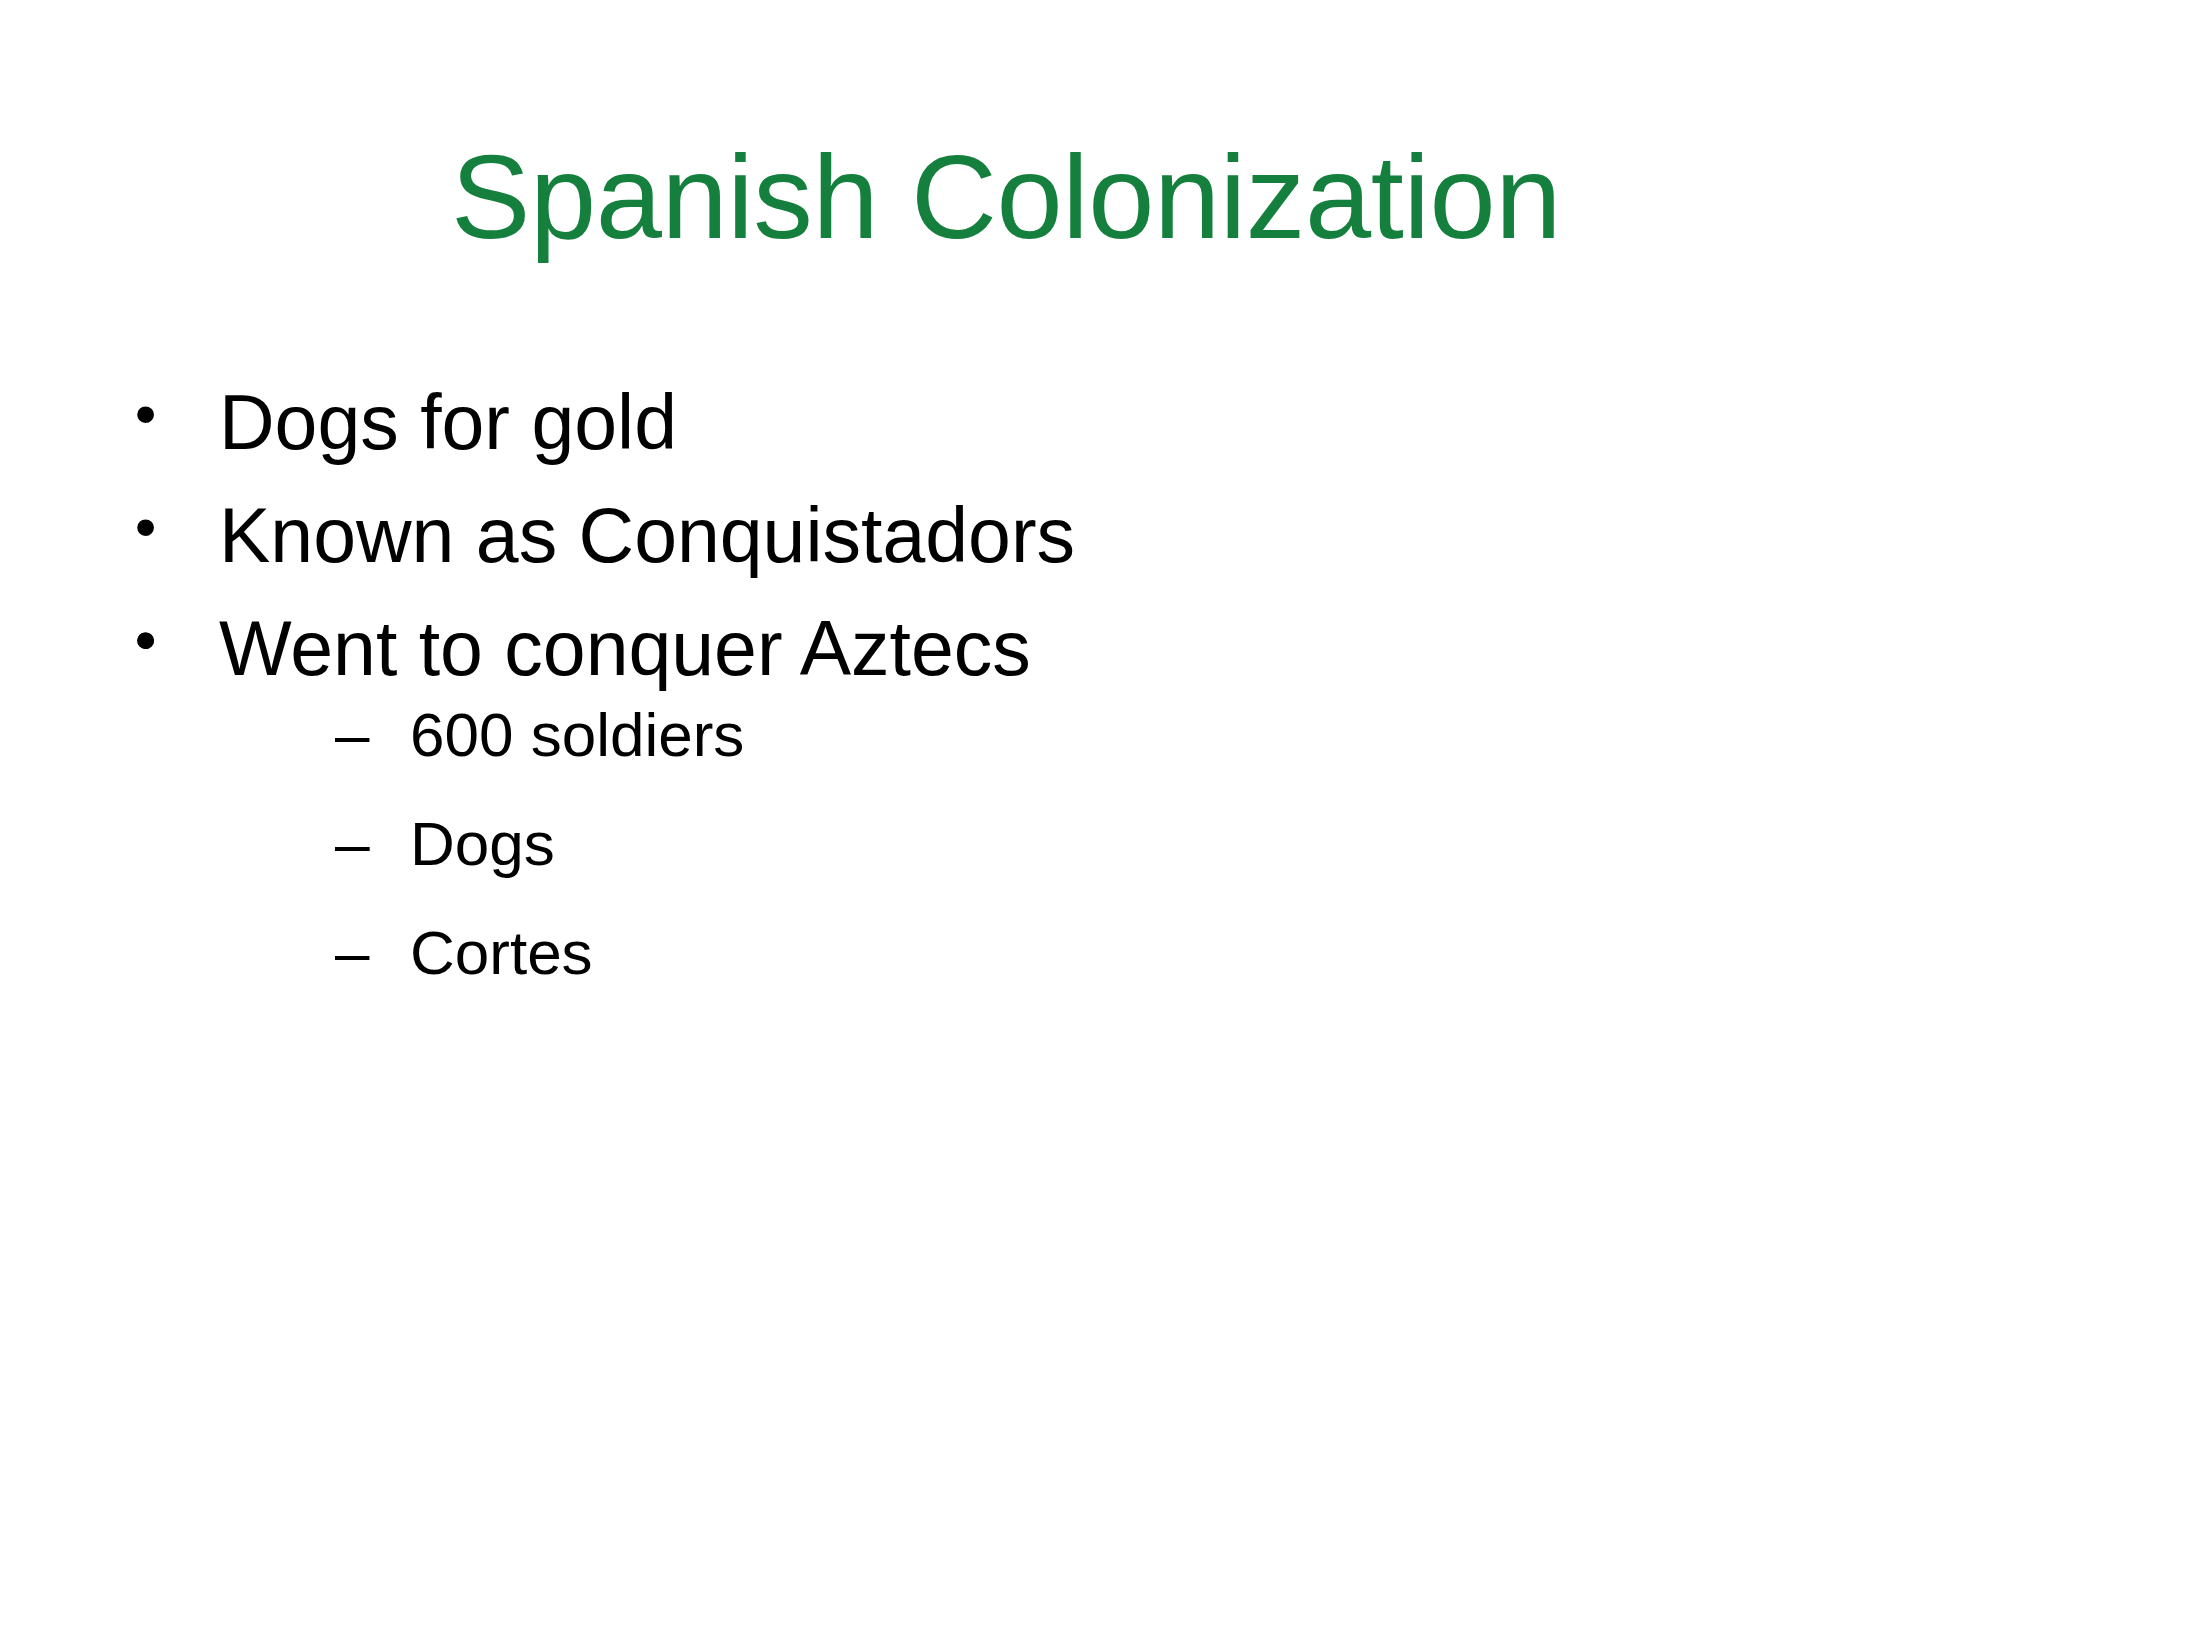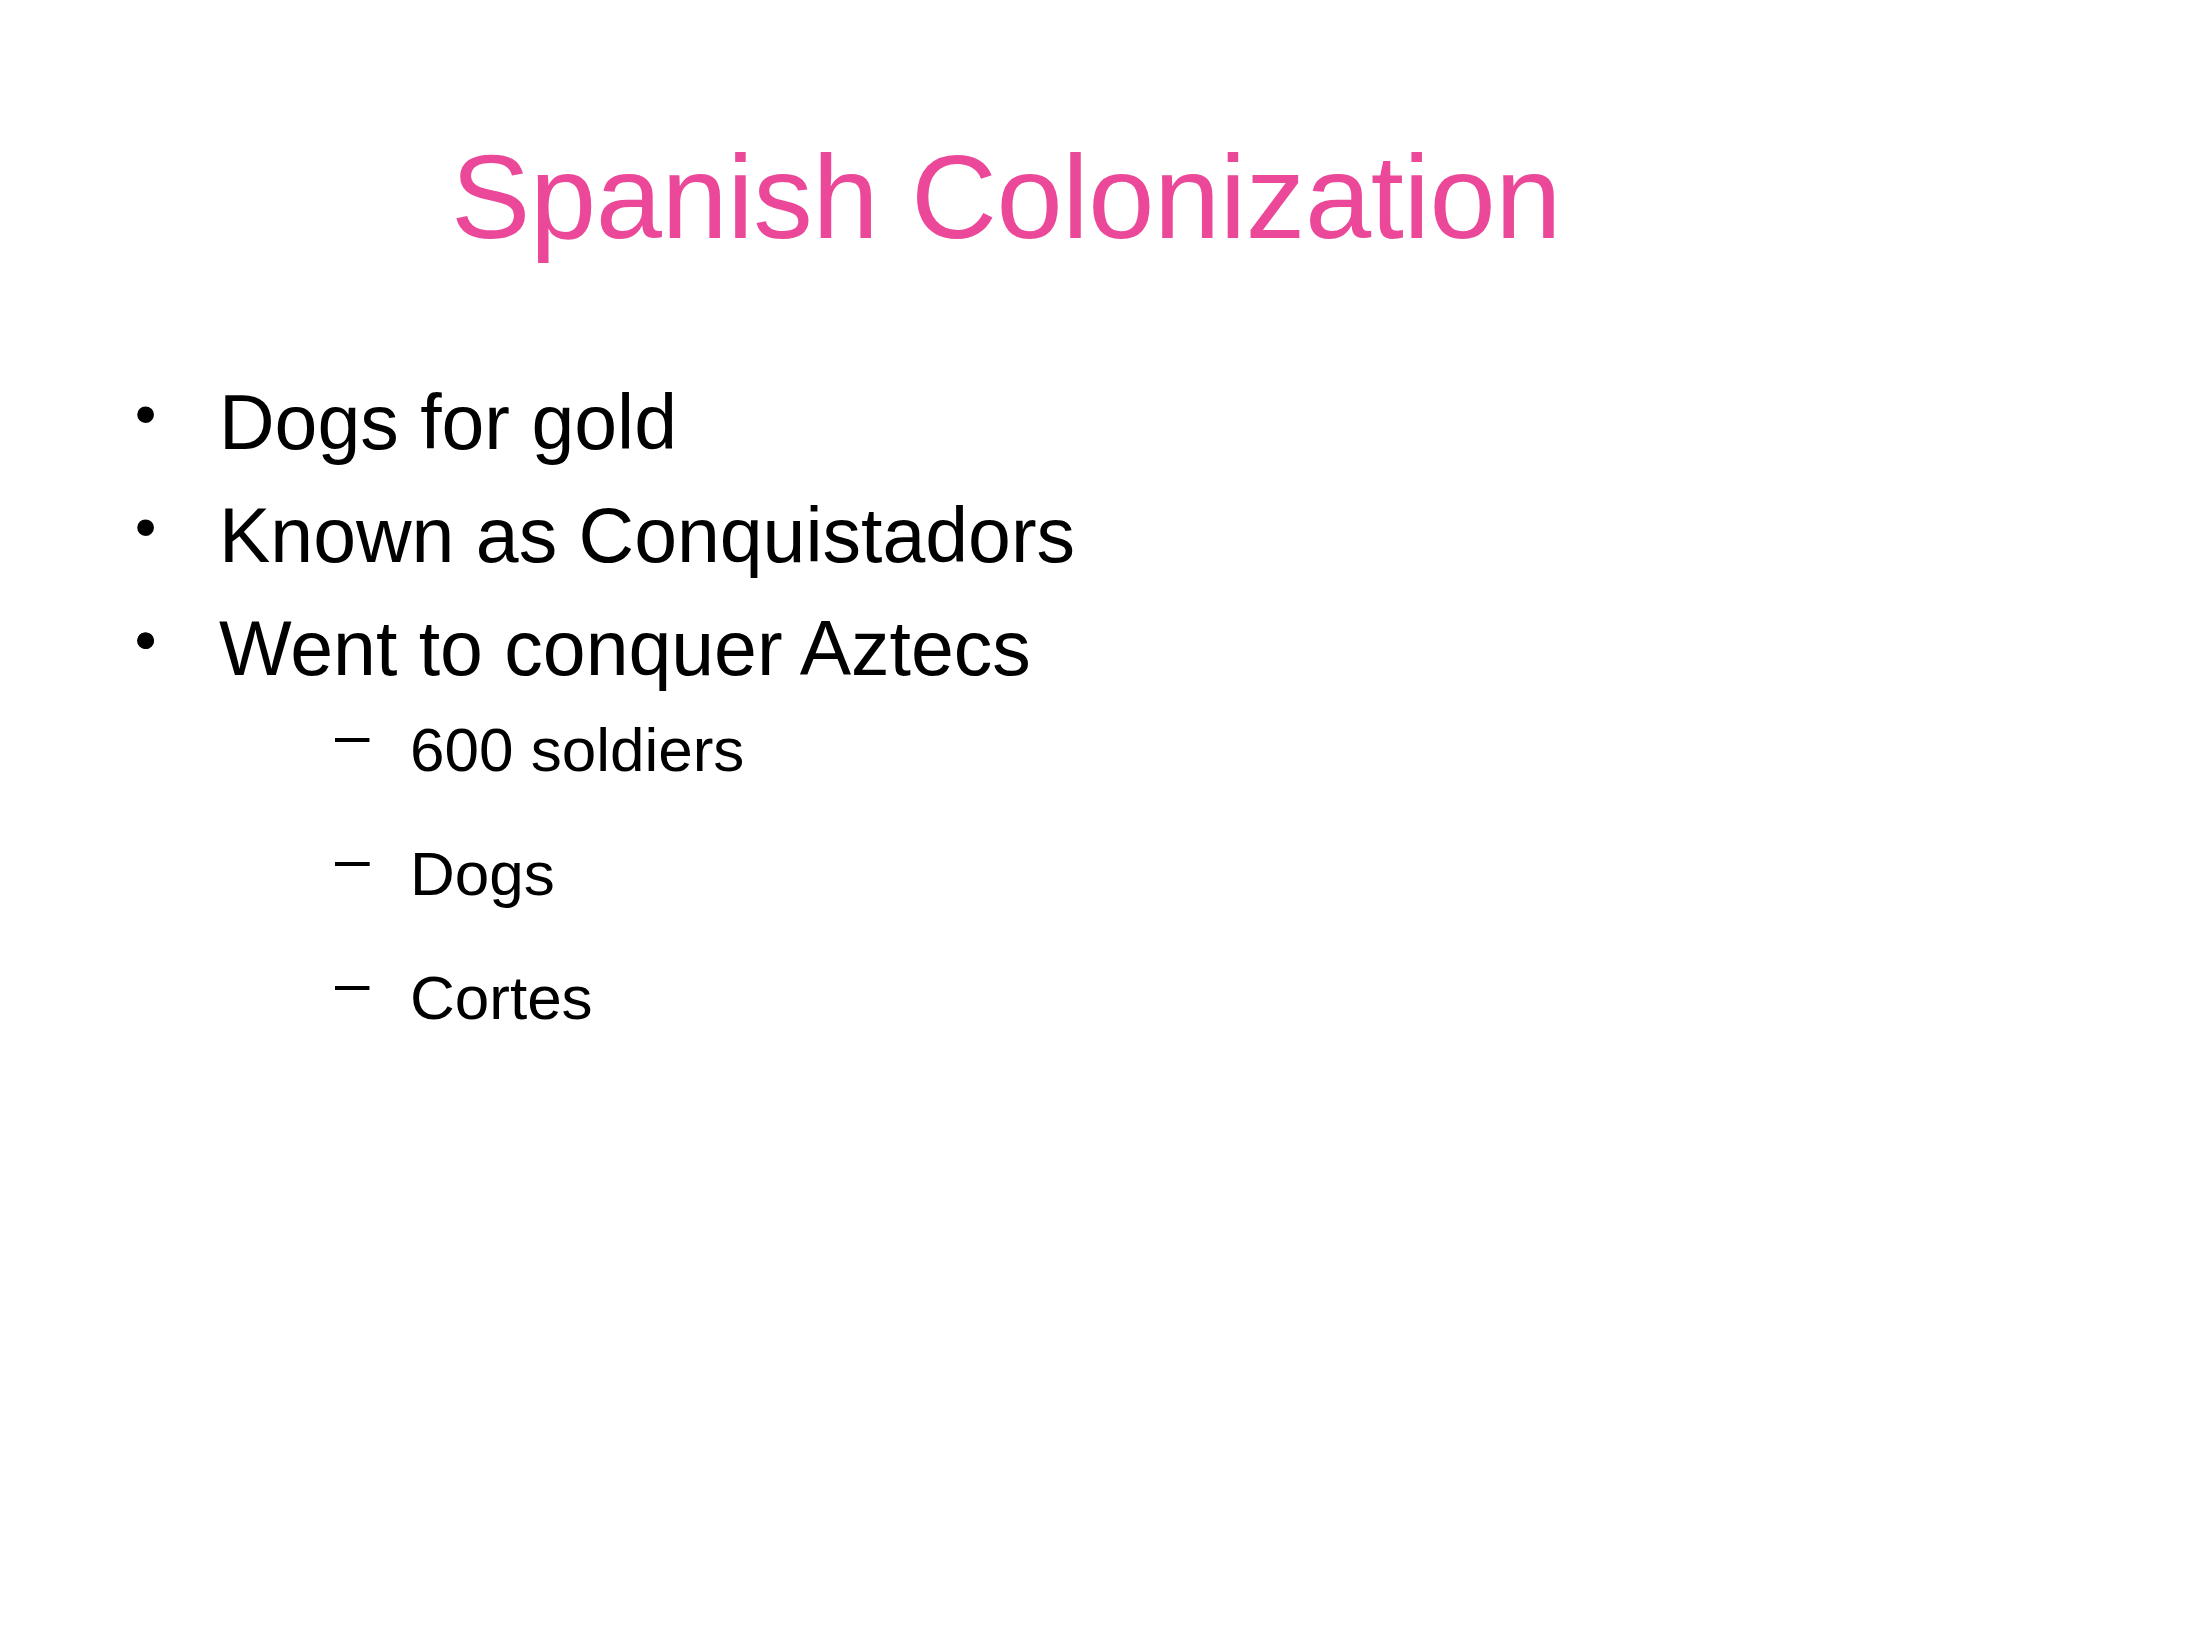--- a/index.html
+++ b/index.html
@@ -29,21 +29,21 @@
     position: absolute;
     left: 0;
     top: 129px;
     width: 2012px;
     text-align: center;
     font-size: 119px;
     line-height: 1.15;
     font-weight: 400;
     letter-spacing: -0.4px;
     white-space: nowrap;
-    color: #ec4899;
+    color: #15803d;
   }
 
   
   .body-block {
     position: absolute;
     left: 127px;
     top: 384px;
     width: 1962px;
   }
 
@@ -98,21 +98,20 @@
     left: 116px;
     top: 0;
     width: 60px;
     font-size: 62px;
     line-height: 1.0;
     text-align: left;
     color: #000000;
   }
   li.bullet-l2 .bullet-text {
     display: inline-block;
-    margin-top: 15px;
   }
 </style>
 </head>
 <body>
 
 <div class="slide">
 
   <div class="slide-title">Spanish Colonization</div>
 
   <div class="body-block">

